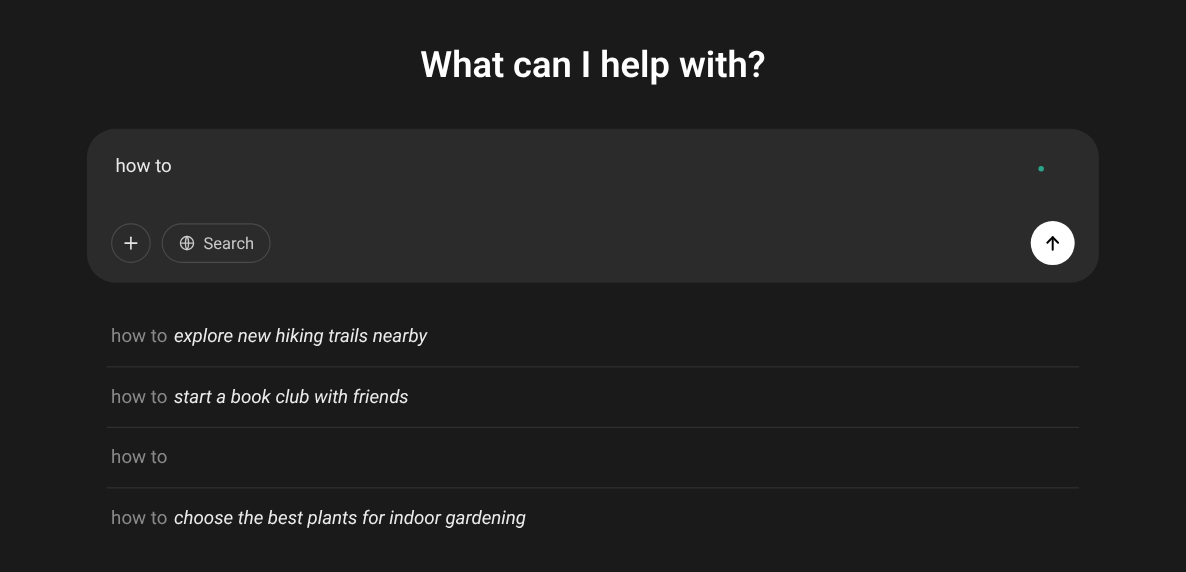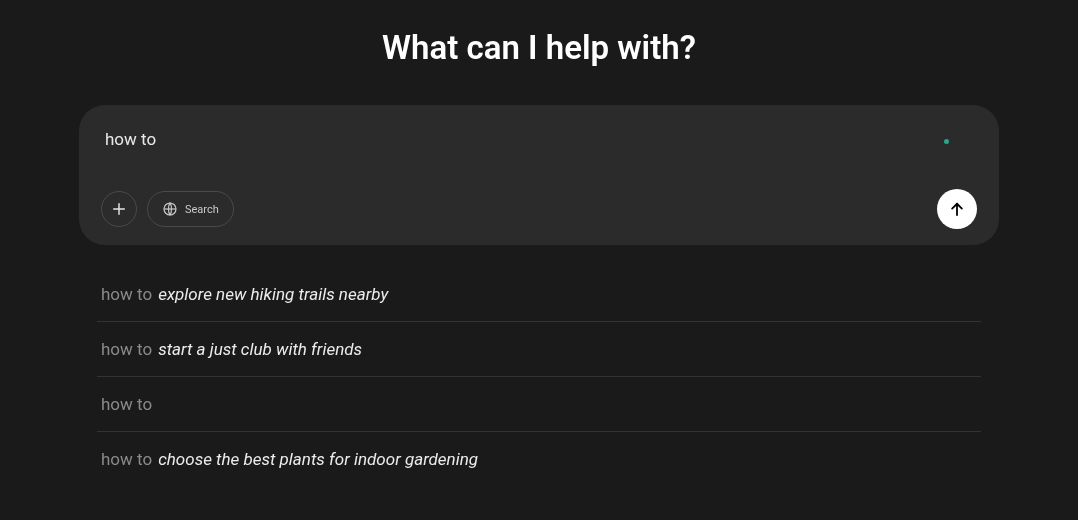--- a/index.html
+++ b/index.html
@@ -10,21 +10,21 @@
     body {
       background: #1a1a1a;
       font-family: -apple-system, BlinkMacSystemFont, "Segoe UI", Roboto, Helvetica, Arial, sans-serif;
       color: #e5e5e5;
       width: 1078px;
       height: 520px;
       overflow: hidden;
     }
     .container {
       max-width: 920px;
-      margin: 0 auto;
+      margin: 12px auto;
       padding-top: 28px;
     }
     .heading {
       color: #ffffff;
       font-size: 33px;
       font-weight: 600;
       text-align: center;
       margin-bottom: 38px;
     }
     .input-card {
@@ -83,21 +83,21 @@
       height: 36px;
       border-radius: 18px;
       border: 1px solid #4a4a4a;
       background: transparent;
       display: flex;
       align-items: center;
       gap: 7px;
       padding: 0 14px;
       cursor: pointer;
       color: #c9c9c9;
-      font-size: 11px;
+      font-size: 15px;
       font-family: inherit;
     }
     .pill-btn svg {
       flex-shrink: 0;
     }
     .send-btn {
       width: 40px;
       height: 40px;
       border-radius: 50%;
       background: #ffffff;
@@ -174,21 +174,21 @@
     </div>
   </div>
 
   <div class="suggestions">
     <div class="suggestion-item">
       <span class="suggestion-prefix">how to</span>
       <span class="suggestion-text">explore new hiking trails nearby</span>
     </div>
     <div class="suggestion-item">
       <span class="suggestion-prefix">how to</span>
-      <span class="suggestion-text">start a just club with friends</span>
+      <span class="suggestion-text">start a book club with friends</span>
     </div>
     <div class="suggestion-item">
       <span class="suggestion-prefix">how to</span>
     </div>
     <div class="suggestion-item">
       <span class="suggestion-prefix">how to</span>
       <span class="suggestion-text">choose the best plants for indoor gardening</span>
     </div>
   </div>
 

